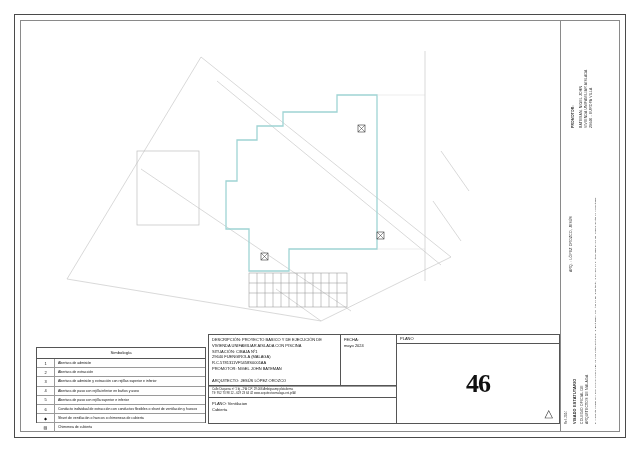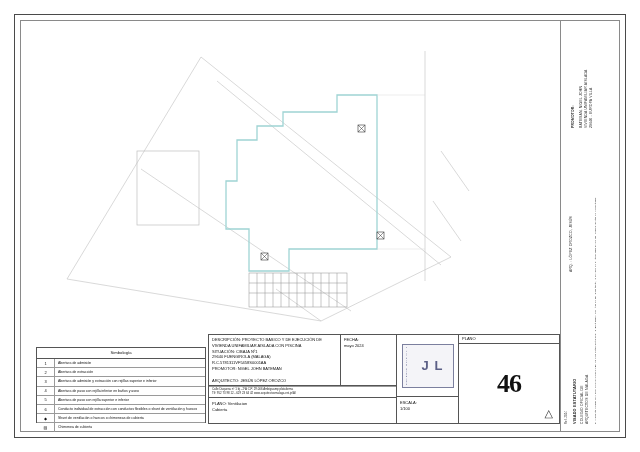--- a/index.html
+++ b/index.html
@@ -276,32 +276,20 @@
         <span>Calle Duquesa nº 1 bj - 2ºA       C.P. 29.006        Ambiguamp plataforma</span><br>
         <span>Tlf: 952 73 98 12 - 629 23 64 42 www.arquitectosmalaga.est.je/A/</span>
       </div>
       <div class="tb-plano tb-line" style="border-top:1px solid #555;border-bottom:none;">
         <span>PLANO:</span>
         <span>Ventilacion</span><br>
         <span>Cubierta</span>
       </div>
     </div>
 
-    <div class="tb-mid">
-      <div class="tb-visado-box">
-        <div class="stamp">
-          <span class="stamp-side">COLEGIO OFICIAL DE ARQUITECTOS DE MÁLAGA · VISADO</span>
-          <span class="letters">J L</span>
-        </div>
-      </div>
-      <div class="tb-escala">
-        <span>ESCALA:</span><br>
-        <span>1/100</span>
-      </div>
-    </div>
 
     <div class="tb-right">
       <div class="tb-plano-label">PLANO</div>
       <div class="tb-number">
         <span class="num">46</span>
         <span class="glyph">△</span>
       </div>
     </div>
   </div>
 

